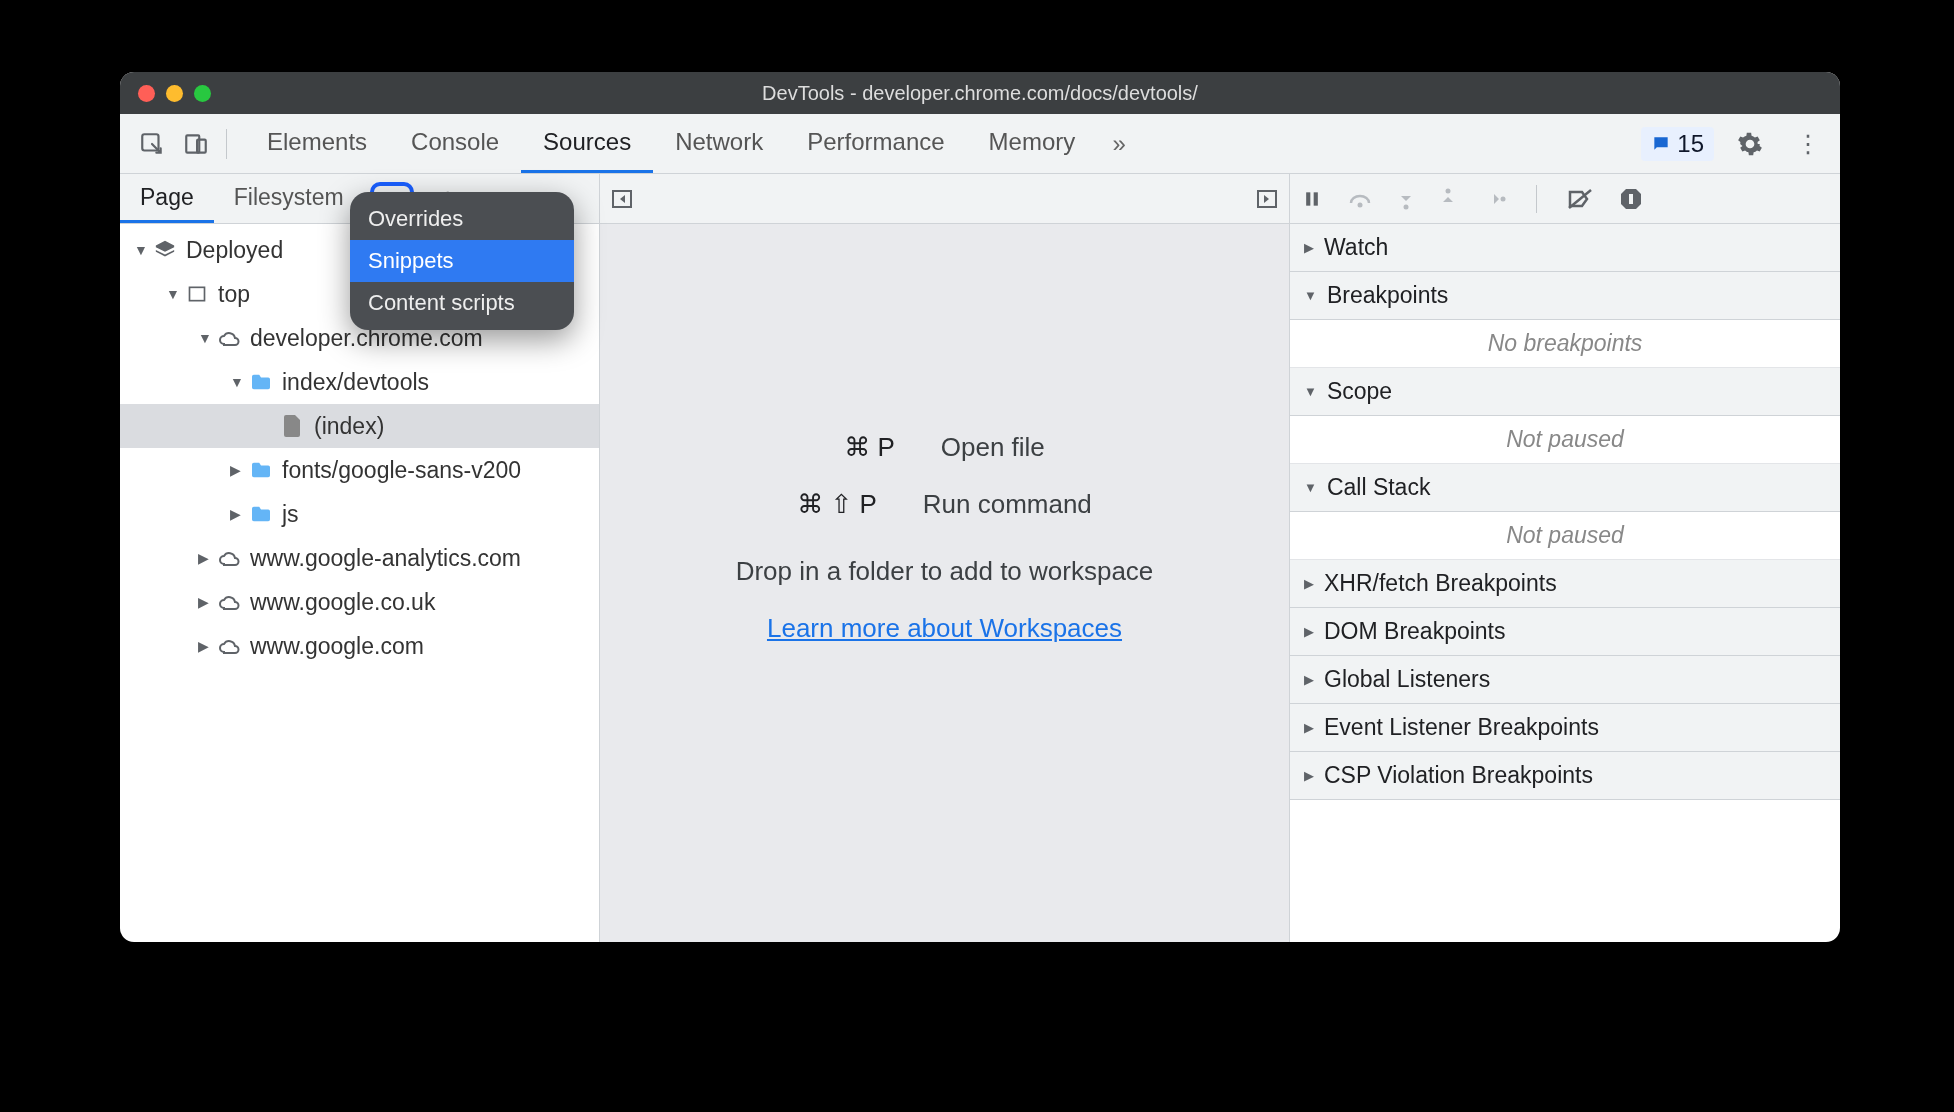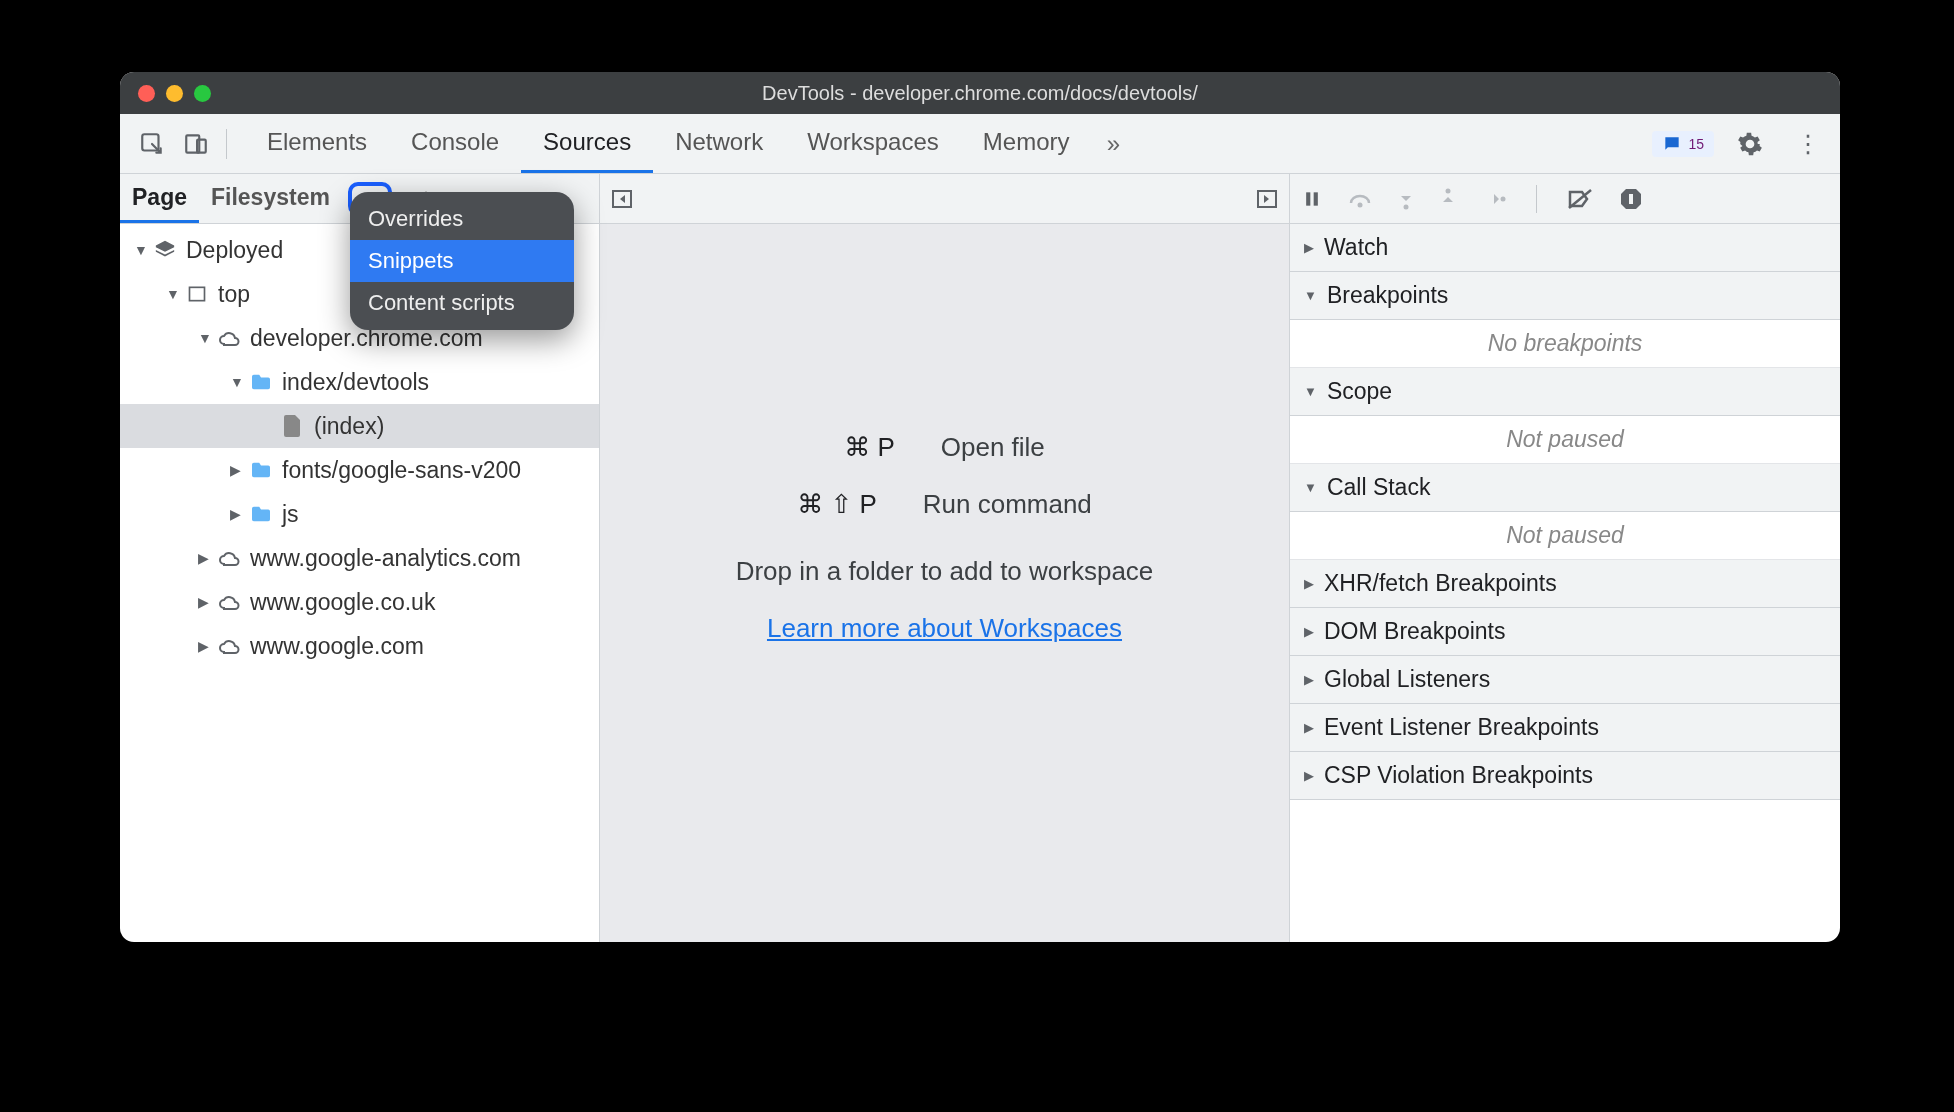--- a/index.html
+++ b/index.html
@@ -59,48 +59,47 @@
       padding: 0 22px;
       display: flex; align-items: center;
       color: #555; cursor: pointer;
       border-bottom: 3px solid transparent;
       font-size: 24px;
     }
     .tab.active { color: #202124; border-bottom-color: #1a73e8; }
     .toolbar-right { margin-left: auto; display: flex; align-items: center; gap: 14px; }
     .issues-chip {
       display: flex; align-items: center; gap: 6px;
-      background: #e8f0fe; color: #701a75;
+      background: #e8f0fe; color: #0f172a;
       padding: 3px 10px; border-radius: 4px;
-      font-size: 14px;
+      font-size: 24px;
     }
 
     .workspace { flex: 1; display: flex; min-height: 0; }
 
     
     .left-panel {
       width: 480px;
       border-right: 1px solid #cfd3d7;
       display: flex; flex-direction: column;
     }
     .nav-tabs {
       height: 50px;
       background: #f1f3f4;
       border-bottom: 1px solid #cfd3d7;
       display: flex; align-items: center;
       font-size: 23px;
       padding: 0 0 0 0;
       color: #555;
     }
     .nav-tab {
-      padding: 0 12px; height: 100%;
+      padding: 0 20px; height: 100%;
       display: flex; align-items: center;
       border-bottom: 3px solid transparent;
       cursor: pointer;
-      font-weight: bold;
     }
     .nav-tab.active { border-bottom-color: #1a73e8; color: #202124; }
     .nav-more {
       width: 44px; height: 34px;
       border: 4px solid #1a5fff;
       border-radius: 10px;
       display: flex; align-items: center; justify-content: center;
       color: #333; font-size: 20px; font-weight: 700;
       margin-left: 6px;
     }
@@ -236,21 +235,21 @@
         <rect x="3" y="4" width="12" height="16" rx="1"></rect>
         <rect x="13" y="8" width="8" height="12" rx="1"></rect>
       </svg>
     </div>
     <div style="width:1px;height:30px;background:#c4c8cc;margin:0 8px"></div>
     <div class="tab-strip" id="tab-strip">
         <div class="tab">Elements</div>
         <div class="tab">Console</div>
         <div class="tab active">Sources</div>
         <div class="tab">Network</div>
-        <div class="tab">Workspaces</div>
+        <div class="tab">Performance</div>
         <div class="tab">Memory</div>
       </div>
     <div class="icon-btn" style="font-size:24px;color:#666;">»</div>
     <div class="toolbar-right">
       <div class="issues-chip">
         <svg width="20" height="20" viewBox="0 0 24 24" fill="#1967d2">
             <path d="M4 4h16v12H7l-3 3z"></path>
           </svg>
         <span>15</span>
       </div>

